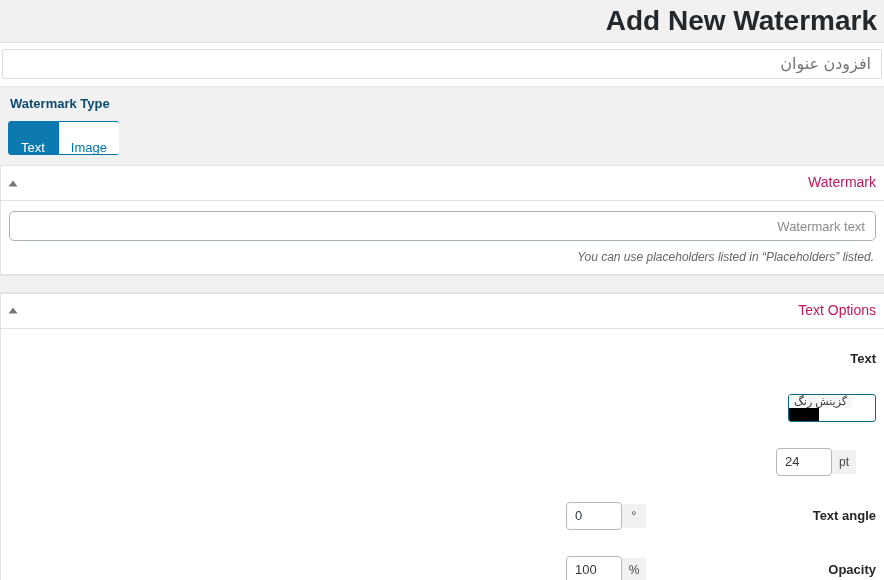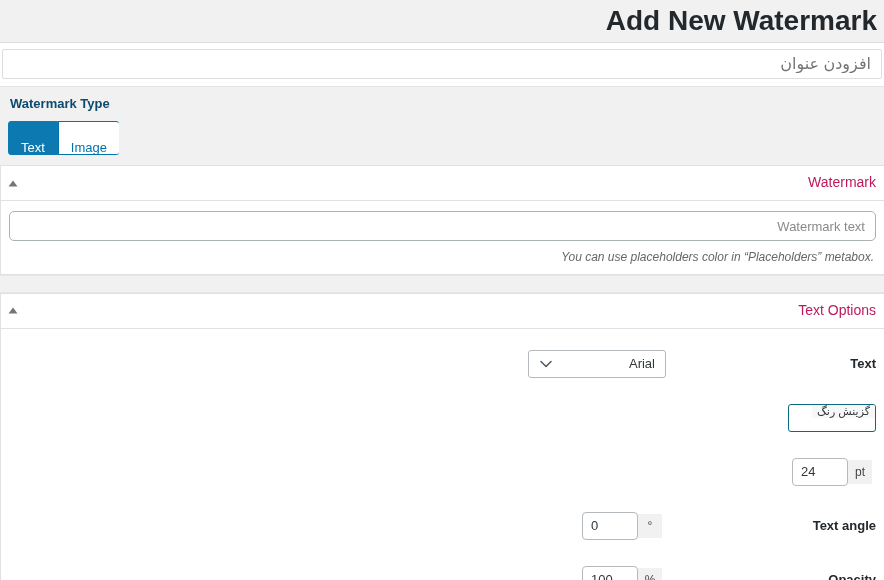--- a/index.html
+++ b/index.html
@@ -243,22 +243,22 @@
     display: flex;
     align-items: center;
     justify-content: center;
     color: #555d66;
     margin-left: 2px;
   }
 
   
   .color-wrap {
     display: flex;
-    flex-direction: row;
-    align-items: flex-start;
+    flex-direction: column;
+    align-items: flex-end;
     height: 28px;
     border: 1px solid #0c6a80;
     border-radius: 3px;
     overflow: hidden;
     width: 88px;
     box-sizing: border-box;
   }
   .color-btn {
     flex: 1 1 auto;
     background: #f7f7f7;
@@ -302,21 +302,21 @@
   .num-addon {
     min-width: 24px;
     height: 24px;
     background: #f1f1f1;
     color: #444444;
     font-size: 12px;
     display: flex;
     align-items: center;
     justify-content: center;
     padding: 0 5px;
-    margin-right: 4px;
+    margin-right: 20px;
     box-sizing: border-box;
   }
 </style>
 </head>
 <body>
 
 <div class="page-header">
   <div class="page-title">Add New Watermark</div>
 </div>
 
@@ -338,51 +338,39 @@
     <div class="mb-toggle">
       <svg width="10" height="7" viewBox="0 0 10 7" aria-hidden="true">
         <path d="M5 0.5 L9.5 6.5 L0.5 6.5 Z" fill="#72777c"></path>
       </svg>
     </div>
   </div>
   <div class="mb-body">
     <div class="wm-input-row">
       <input class="wm-text-input" type="text" placeholder="Watermark text" style="">
     </div>
-    <div class="wm-desc">.You can use placeholders color in “Placeholders” metabox</div>
+    <div class="wm-desc">.You can use placeholders listed in “Placeholders” listed</div>
   </div>
 </div>
 
 <div class="section-gap"></div>
 
 <div class="metabox">
   <div class="mb-header">
     <div class="mb-title">Text Options</div>
     <div class="mb-toggle">
       <svg width="10" height="7" viewBox="0 0 10 7" aria-hidden="true">
         <path d="M5 0.5 L9.5 6.5 L0.5 6.5 Z" fill="#72777c"></path>
       </svg>
     </div>
   </div>
   <div class="mb-body">
 
     <div class="opt-row">
       <div class="opt-label">Text</div>
-      <div class="opt-field">
-        <div class="sel-wrap">
-          <div class="sel-box">
-            <span class="sel-value">Arial</span>
-            <span class="sel-chevron">
-              <svg width="12" height="8" viewBox="0 0 12 8" aria-hidden="true">
-                <path d="M1 1.5 L6 6.5 L11 1.5" fill="none" stroke="#555d66" stroke-width="1.6" stroke-linecap="round" stroke-linejoin="round"></path>
-              </svg>
-            </span>
-          </div>
-        </div>
-      </div>
     </div>
 
     <div class="opt-row">
       <div class="opt-field">
         <div class="color-wrap">
           <div class="color-btn">گزینش رنگ</div>
           <div class="color-swatch"></div>
         </div>
       </div>
     </div>

